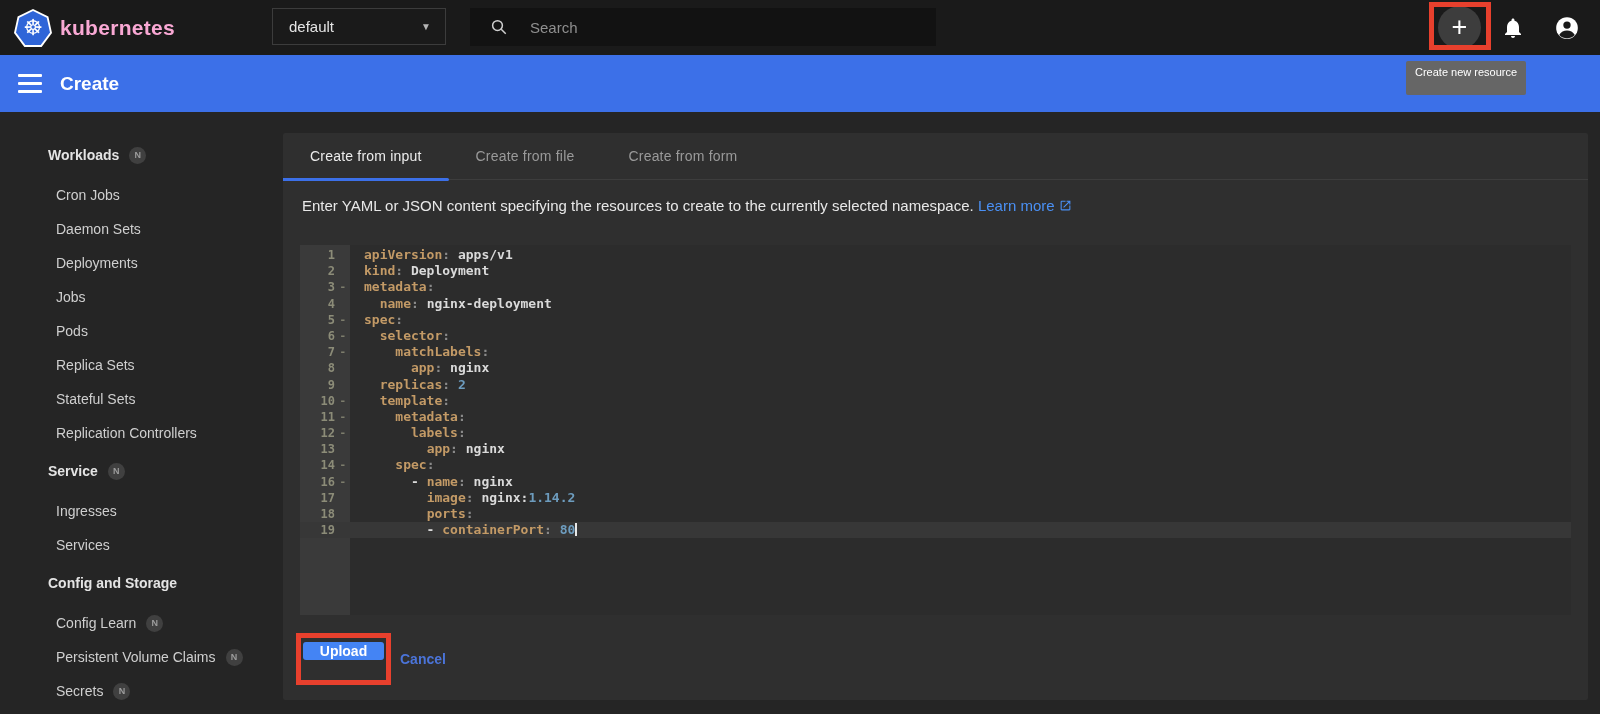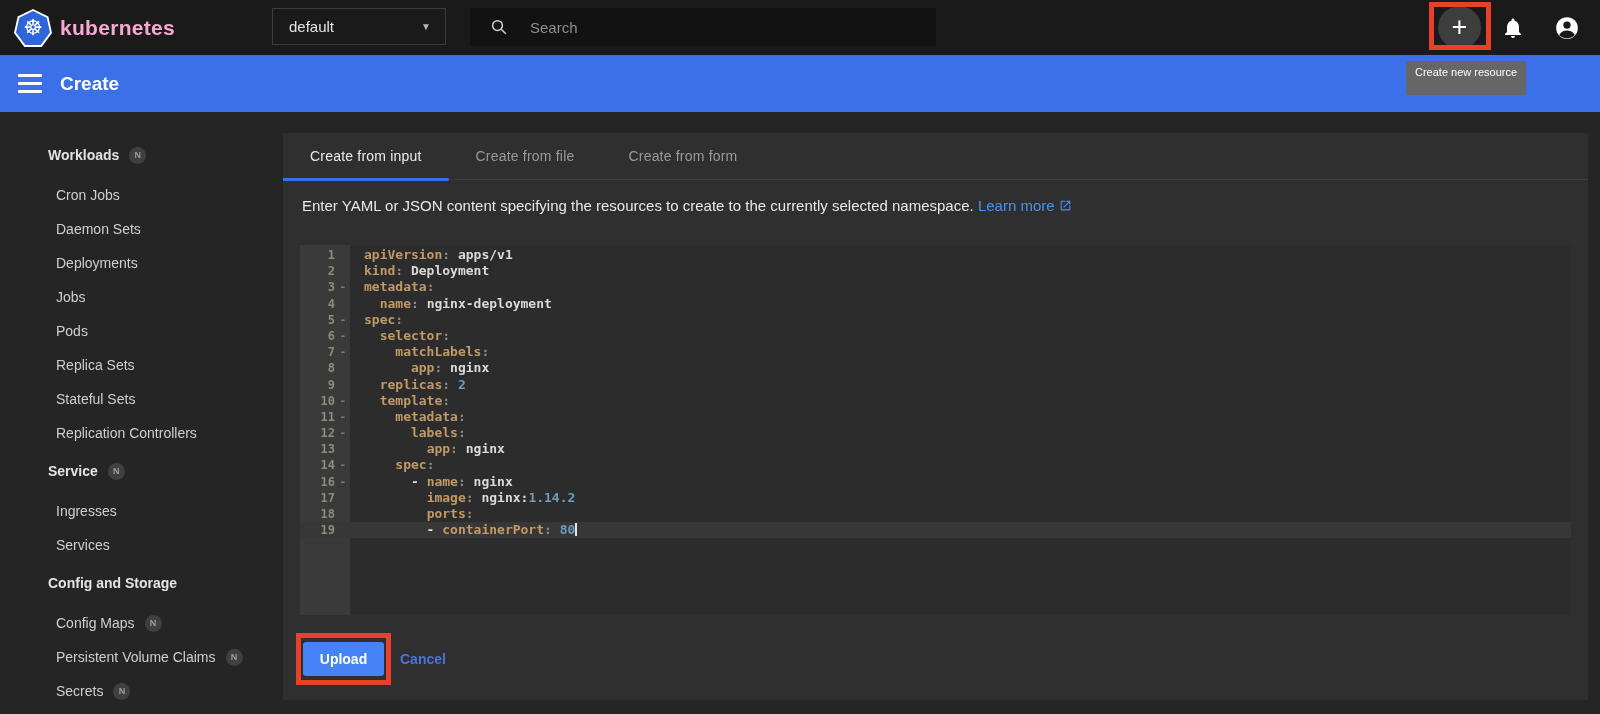--- a/index.html
+++ b/index.html
@@ -63,21 +63,21 @@
   .lines{position:absolute;left:0;top:2px;right:0}
   .row{display:flex;height:16.2px;line-height:16.2px;font-family:"DejaVu Sans Mono",monospace;font-size:13px;font-weight:600}
   .row.cur{background:var(--activeline)}
   .gcell{width:50px;flex:none;position:relative;color:var(--lnum);font-size:12px;text-align:right;padding-right:15px}
   .fold{position:absolute;right:4px;top:0;color:#7d7d6c;font-size:11px}
   .ccell{white-space:pre;padding-left:14px}
   .tk-key{color:var(--key)} .tk-val{color:var(--val)} .tk-num{color:var(--num)} .tk-punc{color:var(--punc)}
   .caret-bar{display:inline-block;width:2px;height:13px;background:#e8e8e8;vertical-align:-2px}
 
   
-  .upload-btn{position:absolute;left:20px;top:509px;width:81px;height:34px;background:var(--upload);border:none;border-radius:3px;color:#fff;font-size:14px;font-weight:700;cursor:pointer;font-family:"Liberation Sans",sans-serif}
+  .upload-btn{position:absolute;left:20px;top:509px;width:81px;height:18px;background:var(--upload);border:none;border-radius:3px;color:#fff;font-size:14px;font-weight:700;cursor:pointer;font-family:"Liberation Sans",sans-serif}
   .anno-upload{left:13px;top:500px;width:95px;height:52px}
   .cancel-btn{position:absolute;left:117px;top:509px;height:34px;line-height:34px;color:var(--cancel);font-size:14px;font-weight:700;cursor:pointer}
 </style>
 </head>
 <body>
 
 <div class="topbar">
   <div class="logo-wrap">
     <div class="hept"></div>
     <div class="hept-in">☸</div>
@@ -161,21 +161,21 @@
     <div class="nav-item first">
       <span>Ingresses</span>
     </div>
     <div class="nav-item">
       <span>Services</span>
     </div>
     <div class="nav-header gap">
       <span>Config and Storage</span>
     </div>
     <div class="nav-item first">
-      <span>Config Maps</span>
+      <span>Config Learn</span>
       <span class="nbadge">N</span>
     </div>
     <div class="nav-item">
       <span>Persistent Volume Claims</span>
       <span class="nbadge">N</span>
     </div>
     <div class="nav-item">
       <span>Secrets</span>
       <span class="nbadge">N</span>
     </div>

